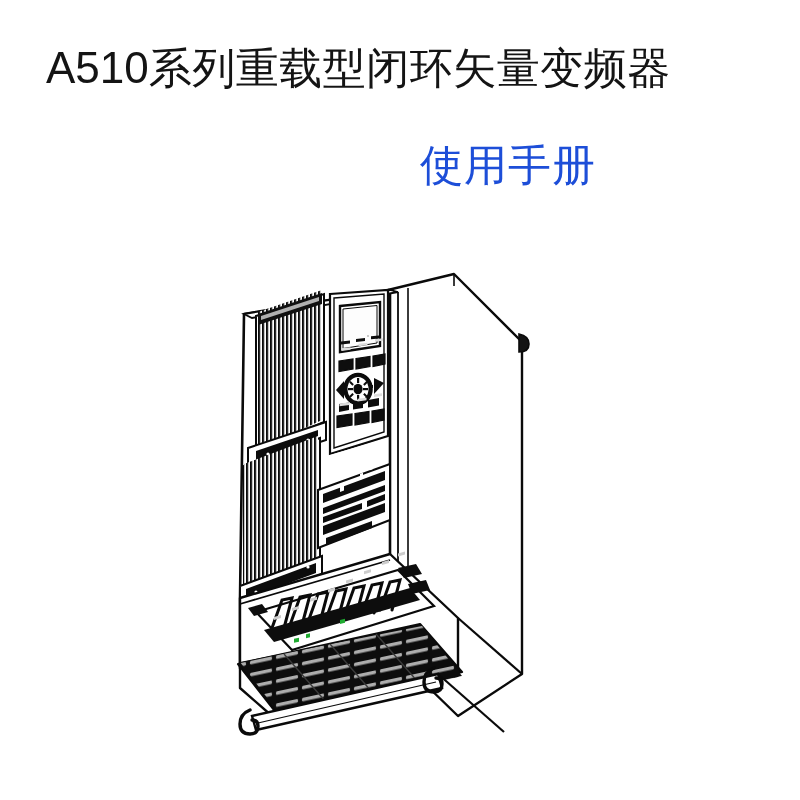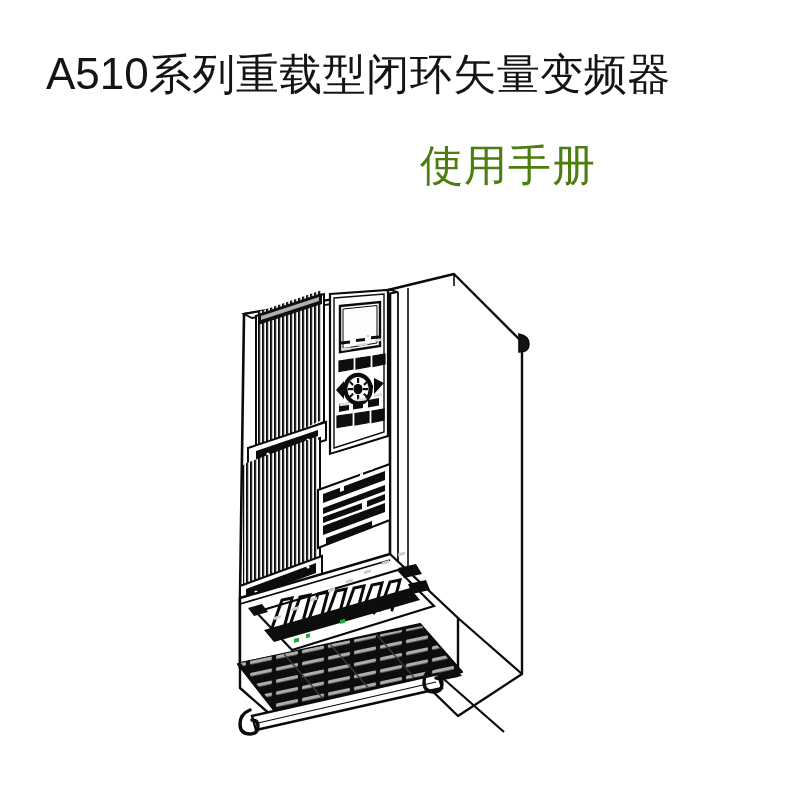--- a/index.html
+++ b/index.html
@@ -23,21 +23,21 @@
     left: 0;
     top: 0;
     width: 800px;
   }
   .main-title {
     position: absolute;
     left: 46px;
     top: 40px;
     width: 710px;
     font-size: 43px;
-    line-height: 68px;
+    line-height: 56px;
     letter-spacing: 0.5px;
     color: #141414;
     white-space: nowrap;
     font-family: "Liberation Serif", "DejaVu Serif", serif;
   }
   .main-title .model {
     font-family: "Liberation Sans", "DejaVu Sans", sans-serif;
     font-size: 44px;
     letter-spacing: 0px;
   }
@@ -79,21 +79,21 @@
 </style>
 </head>
 <body>
 
 <div id="page" style="background: rgb(255, 255, 255);">
 
   <div class="title-block">
     <div class="main-title" style="color: rgb(20, 20, 20);">
       <span class="model">A510</span><span>系列重载型闭环矢量变频器</span>
     </div>
-    <div class="sub-title" style="color: #4d7c0f;">使用手册</div>
+    <div class="sub-title" style="color: #1d4ed8;">使用手册</div>
   </div>
 
   <div class="product-figure">
     <span class="sr">A510 系列变频器 立体线稿图</span>
 
     <svg viewBox="0 0 380 500" xmlns="http://www.w3.org/2000/svg">
       <defs>
 
         <pattern id="finPat" width="4" height="4" patternUnits="userSpaceOnUse">
           <rect width="4" height="4" fill="#ffffff"></rect>

